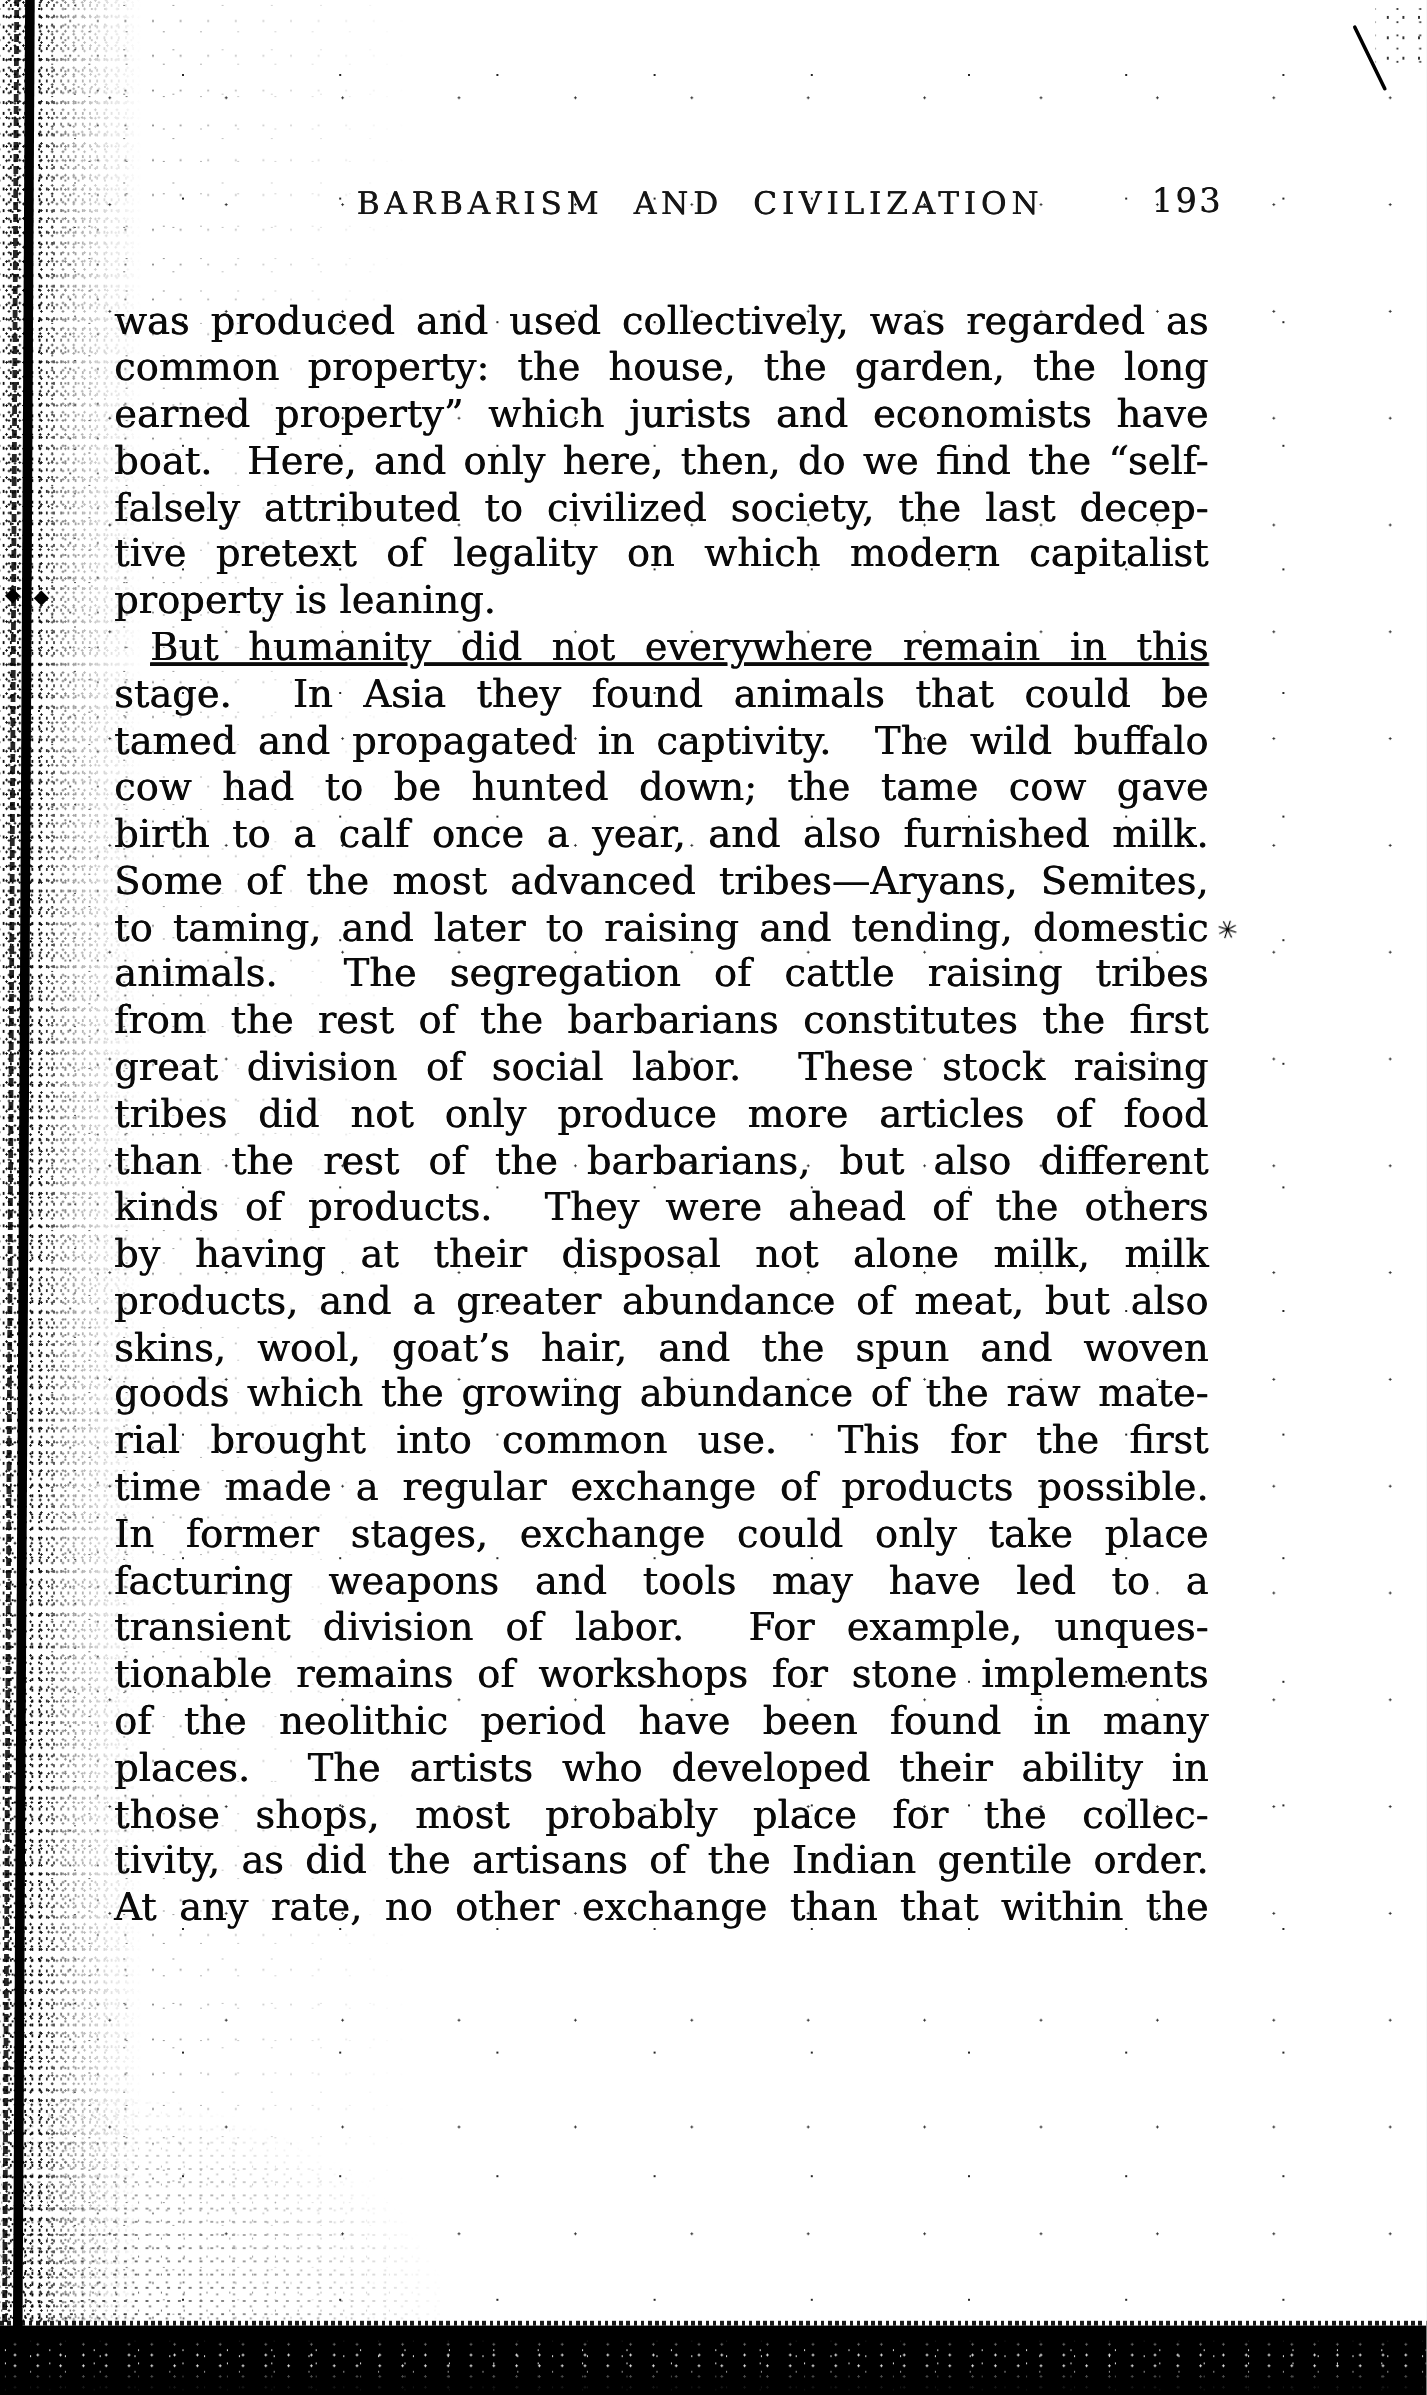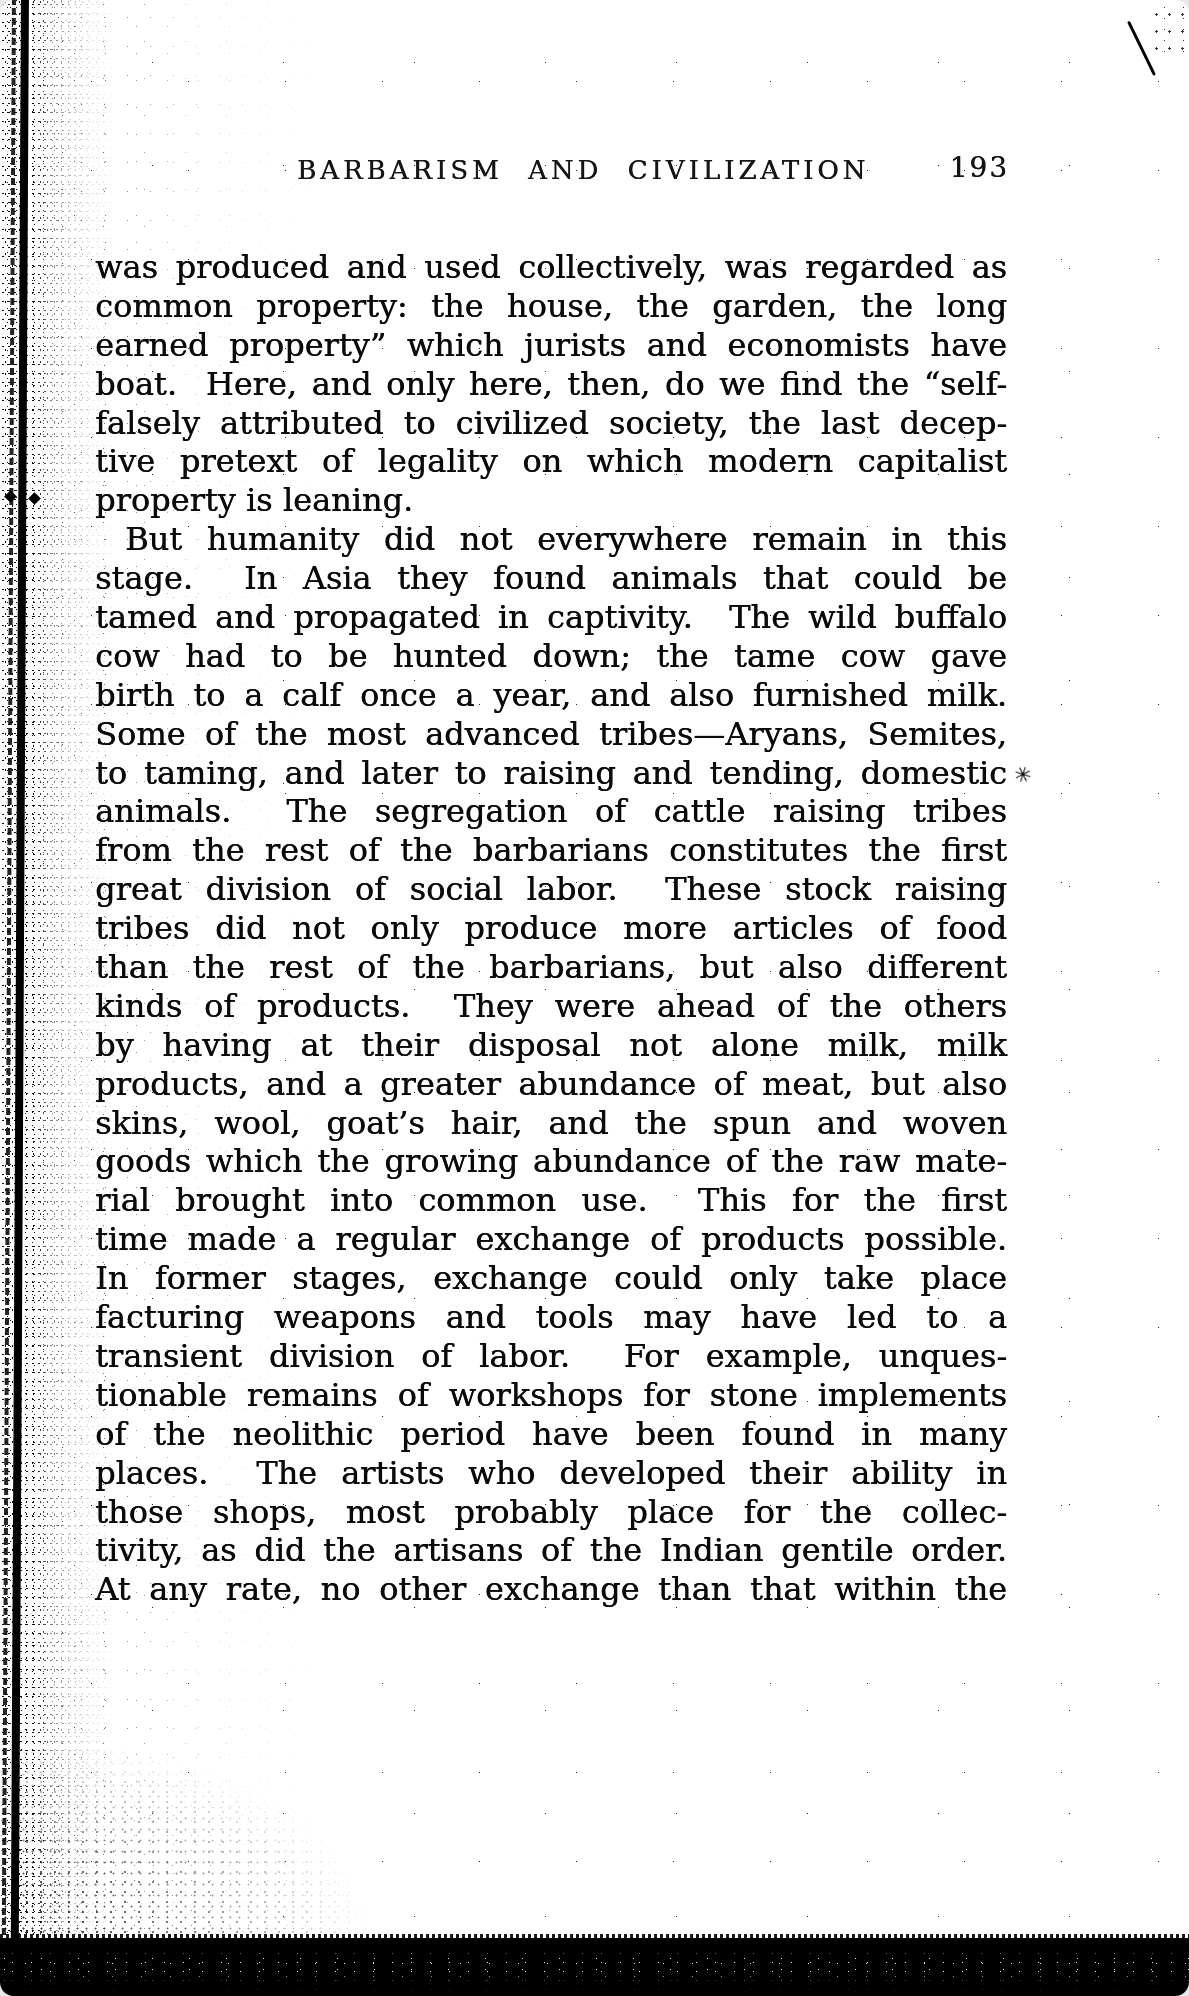--- a/index.html
+++ b/index.html
@@ -3,52 +3,51 @@
 <meta charset="utf-8">
 <style>
   html,body{margin:0;padding:0;background:#e8e8e8;}
   .page{
     position:relative;
     width:1189px;height:1996px;
     background:#ffffff;
     overflow:hidden;
     font-family:"DejaVu Serif","Liberation Serif",serif;
     color:#0a0a0a;
-    border-radius:14px;
   }
 
   
   .running-title{
     position:absolute;left:297px;top:155px;
     font-size:26px;letter-spacing:4px;word-spacing:13px;
     color:#161616;
     text-shadow:0.4px 0 0 currentColor;
     white-space:nowrap;
   }
   .page-number{
-    position:absolute;top:151px;right:180px;
+    position:absolute;top:151px;right:170px;
     font-size:28px;letter-spacing:2px;
     color:#141414;
     text-shadow:0.4px 0 0 currentColor;
   }
 
   
   .text-block{
     position:absolute;left:95px;top:248px;width:912px;
     font-size:32px;line-height:38.9px;
     text-shadow:0.45px 0 0 currentColor;
   }
   .tline{
     height:38.9px;
     text-align:justify;
     text-align-last:justify;
     -moz-text-align-last:justify;
   }
   .tline.para-end{text-align-last:left;-moz-text-align-last:left;}
-  .tline.indent{padding-left:30px;}
+  .tline.indent{padding-left:30px;text-decoration:underline;}
 
   
   .ink-blot{
     position:absolute;left:1014px;top:763px;
     font-size:21px;color:#000;
     transform:rotate(18deg);
     filter:blur(0.3px);
   }
   .corner-slash{
     position:absolute;left:1127px;top:22px;

